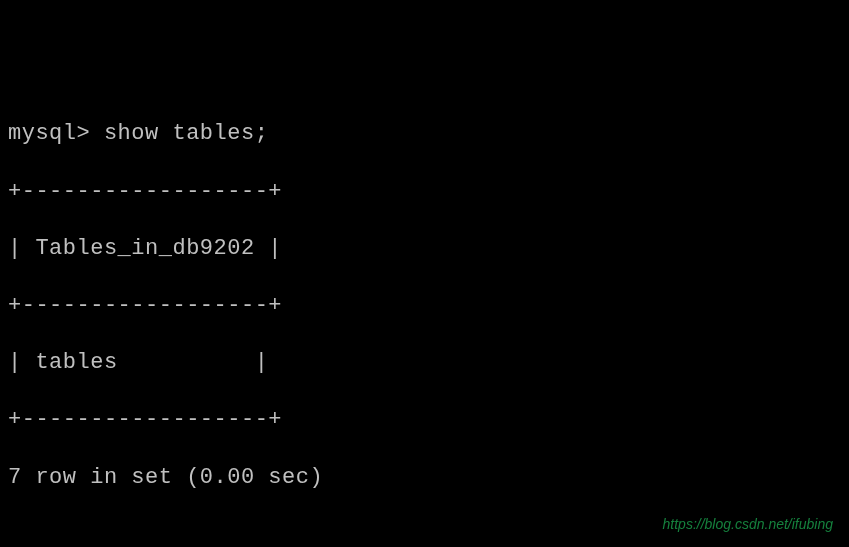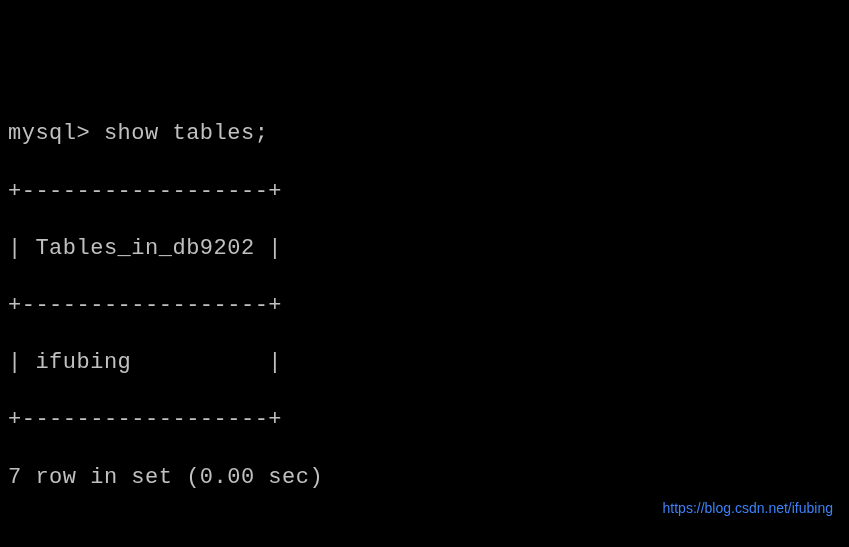--- a/index.html
+++ b/index.html
@@ -19,38 +19,39 @@
       overflow: hidden;
       position: relative;
       white-space: pre;
       letter-spacing: 0.5px;
     }
     .line {
       color: #c0c0c0;
     }
     .watermark {
       position: absolute;
-      bottom: 30px;
+      bottom: 14px;
       right: 16px;
       font-size: 14px;
-      color: #3b82f6;
+      color: #15803d;
       font-family: Arial, sans-serif;
       letter-spacing: normal;
+      font-style: italic;
     }
   </style>
 </head>
 <body>
 
 
 
 <div class="line"><span>mysql&gt; </span><span>show tables;</span></div>
 <div class="line">+------------------+</div>
 <div class="line">| Tables_in_db9202 |</div>
 <div class="line">+------------------+</div>
-<div class="line">| ifubing          |</div>
+<div class="line">| tables          |</div>
 <div class="line">+------------------+</div>
 <div class="line">7 row in set (0.00 sec)</div>
 <div class="line"> </div>
 
 
 
 
 
 
 

